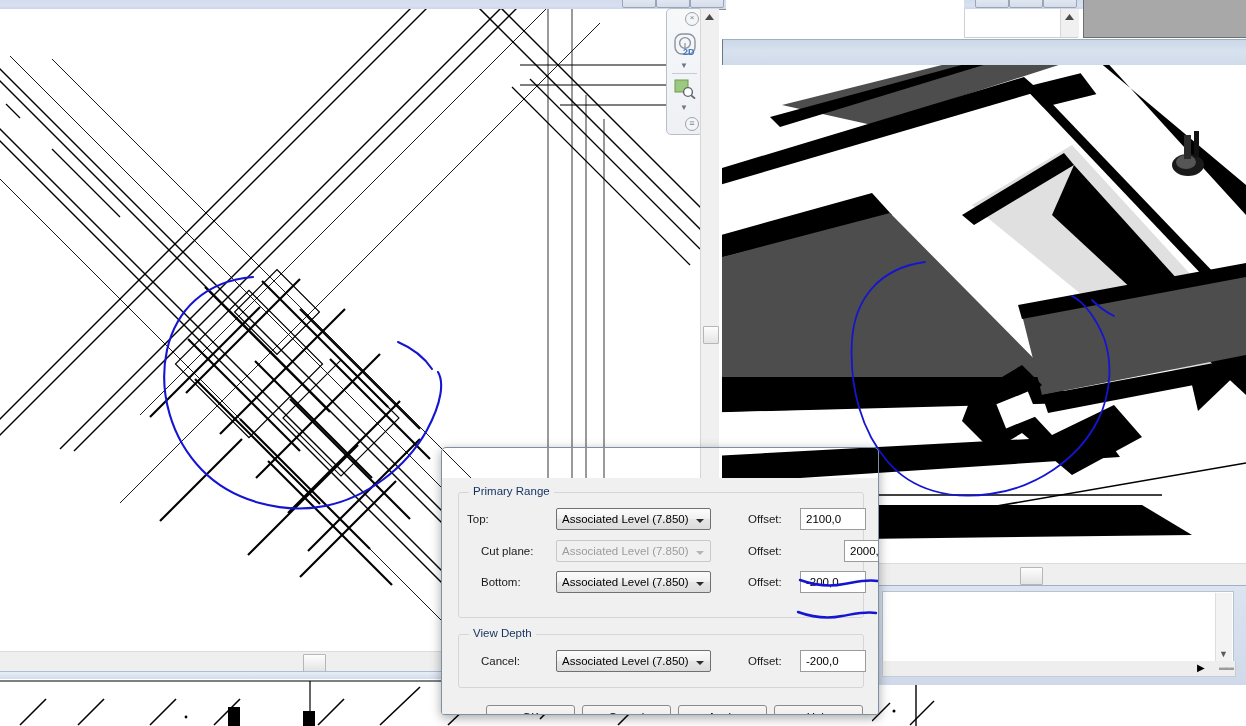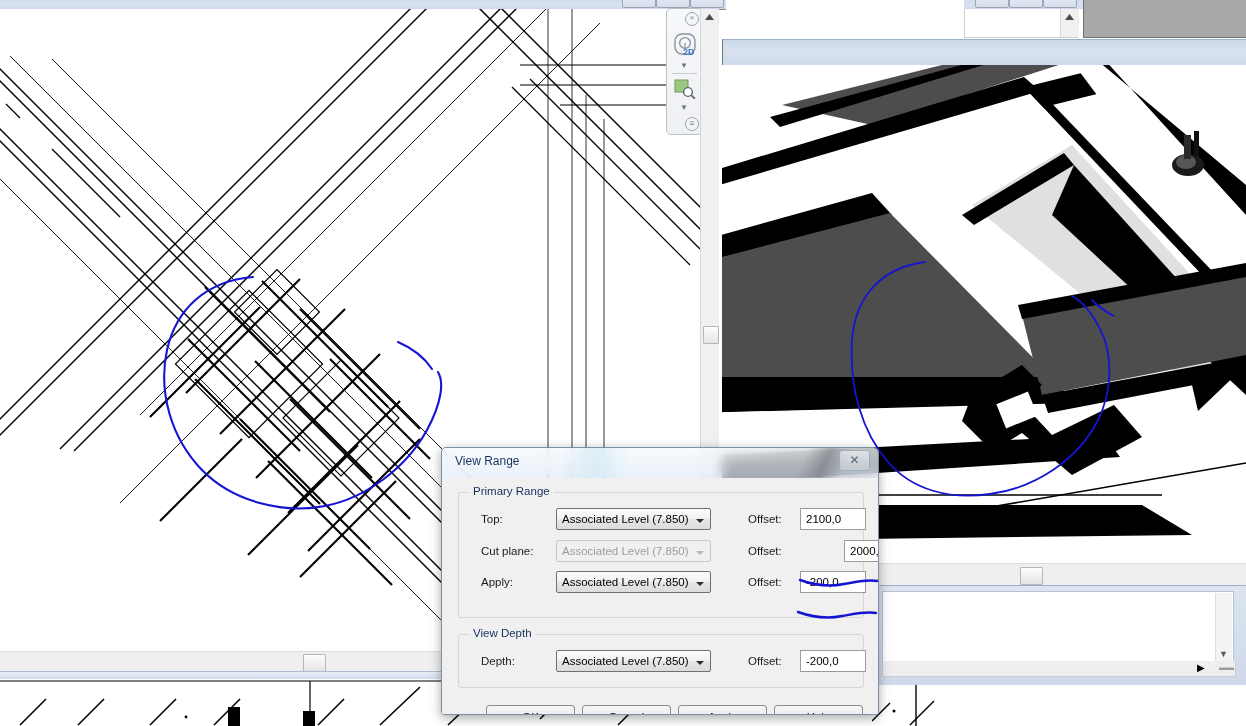--- a/index.html
+++ b/index.html
@@ -507,67 +507,61 @@
              C442,402 444,382 438,372" fill="none" stroke="#1414d2" stroke-width="2.1" stroke-linecap="round"></path>
     <path d="M432,369 C424,357 412,348 398,342" fill="none" stroke="#1414d2" stroke-width="2.1" stroke-linecap="round"></path>
 
     <path d="M925,262 C880,268 855,298 852,340 C849,388 862,432 888,462
              C912,490 950,500 990,494 C1035,488 1078,460 1098,420
              C1112,392 1112,360 1104,338 C1096,318 1084,302 1072,296" fill="none" stroke="#1414d2" stroke-width="1.8" stroke-linecap="round"></path>
     <path d="M1092,300 C1098,306 1106,312 1114,316" fill="none" stroke="#1414d2" stroke-width="1.8" stroke-linecap="round"></path>
   </svg>
 
   <div class="dialog">
-    <div class="dlg-glass">
-      <div class="dlg-glass-streak"></div>
-      <div class="dlg-glass-streak2"></div>
-      <div class="dlg-title">View Range</div>
-      <div class="dlg-close">✕</div>
-    </div>
 
     <div class="dlg-body">
 
       <div class="groupbox" style="left:16px; top:14px; width:404px; height:124px;">
         <div class="gb-title">Primary Range</div>
 
-        <div class="field-label" style="left:22px; top:20px;">Top:</div>
+        <div class="field-label" style="left:8px; top:20px;">Top:</div>
         <div class="combo" style="left:97px; top:15px;">
           <span>Associated Level (7.850)</span>
           <span class="arrowbox">
               <i class="arrow"></i>
             </span>
         </div>
         <div class="offset-label" style="left:289px; top:20px;">Offset:</div>
         <div class="textbox" style="left:341px; top:15px;">2100,0</div>
 
         <div class="field-label" style="left:22px; top:52px;">Cut plane:</div>
         <div class="combo disabled" style="left:97px; top:47px;">
           <span>Associated Level (7.850)</span>
           <span class="arrowbox">
               <i class="arrow"></i>
             </span>
         </div>
         <div class="offset-label" style="left:289px; top:52px;">Offset:</div>
         <div class="textbox" style="left:341px; top:47px;margin-left:44px;">2000,0</div>
 
-        <div class="field-label" style="left:22px; top:83px;">Apply:</div>
+        <div class="field-label" style="left:22px; top:83px;">Bottom:</div>
         <div class="combo" style="left:97px; top:78px;">
           <span>Associated Level (7.850)</span>
           <span class="arrowbox">
               <i class="arrow"></i>
             </span>
         </div>
         <div class="offset-label" style="left:289px; top:83px;">Offset:</div>
         <div class="textbox" style="left:341px; top:78px;">-200,0</div>
       </div>
 
       <div class="groupbox" style="left:16px; top:156px; width:404px; height:52px;">
         <div class="gb-title">View Depth</div>
 
-        <div class="field-label" style="left:22px; top:20px;">Depth:</div>
+        <div class="field-label" style="left:22px; top:20px;">Cancel:</div>
         <div class="combo" style="left:97px; top:15px;">
           <span>Associated Level (7.850)</span>
           <span class="arrowbox">
               <i class="arrow"></i>
             </span>
         </div>
         <div class="offset-label" style="left:289px; top:20px;">Offset:</div>
         <div class="textbox" style="left:341px; top:15px;">-200,0</div>
       </div>
 

